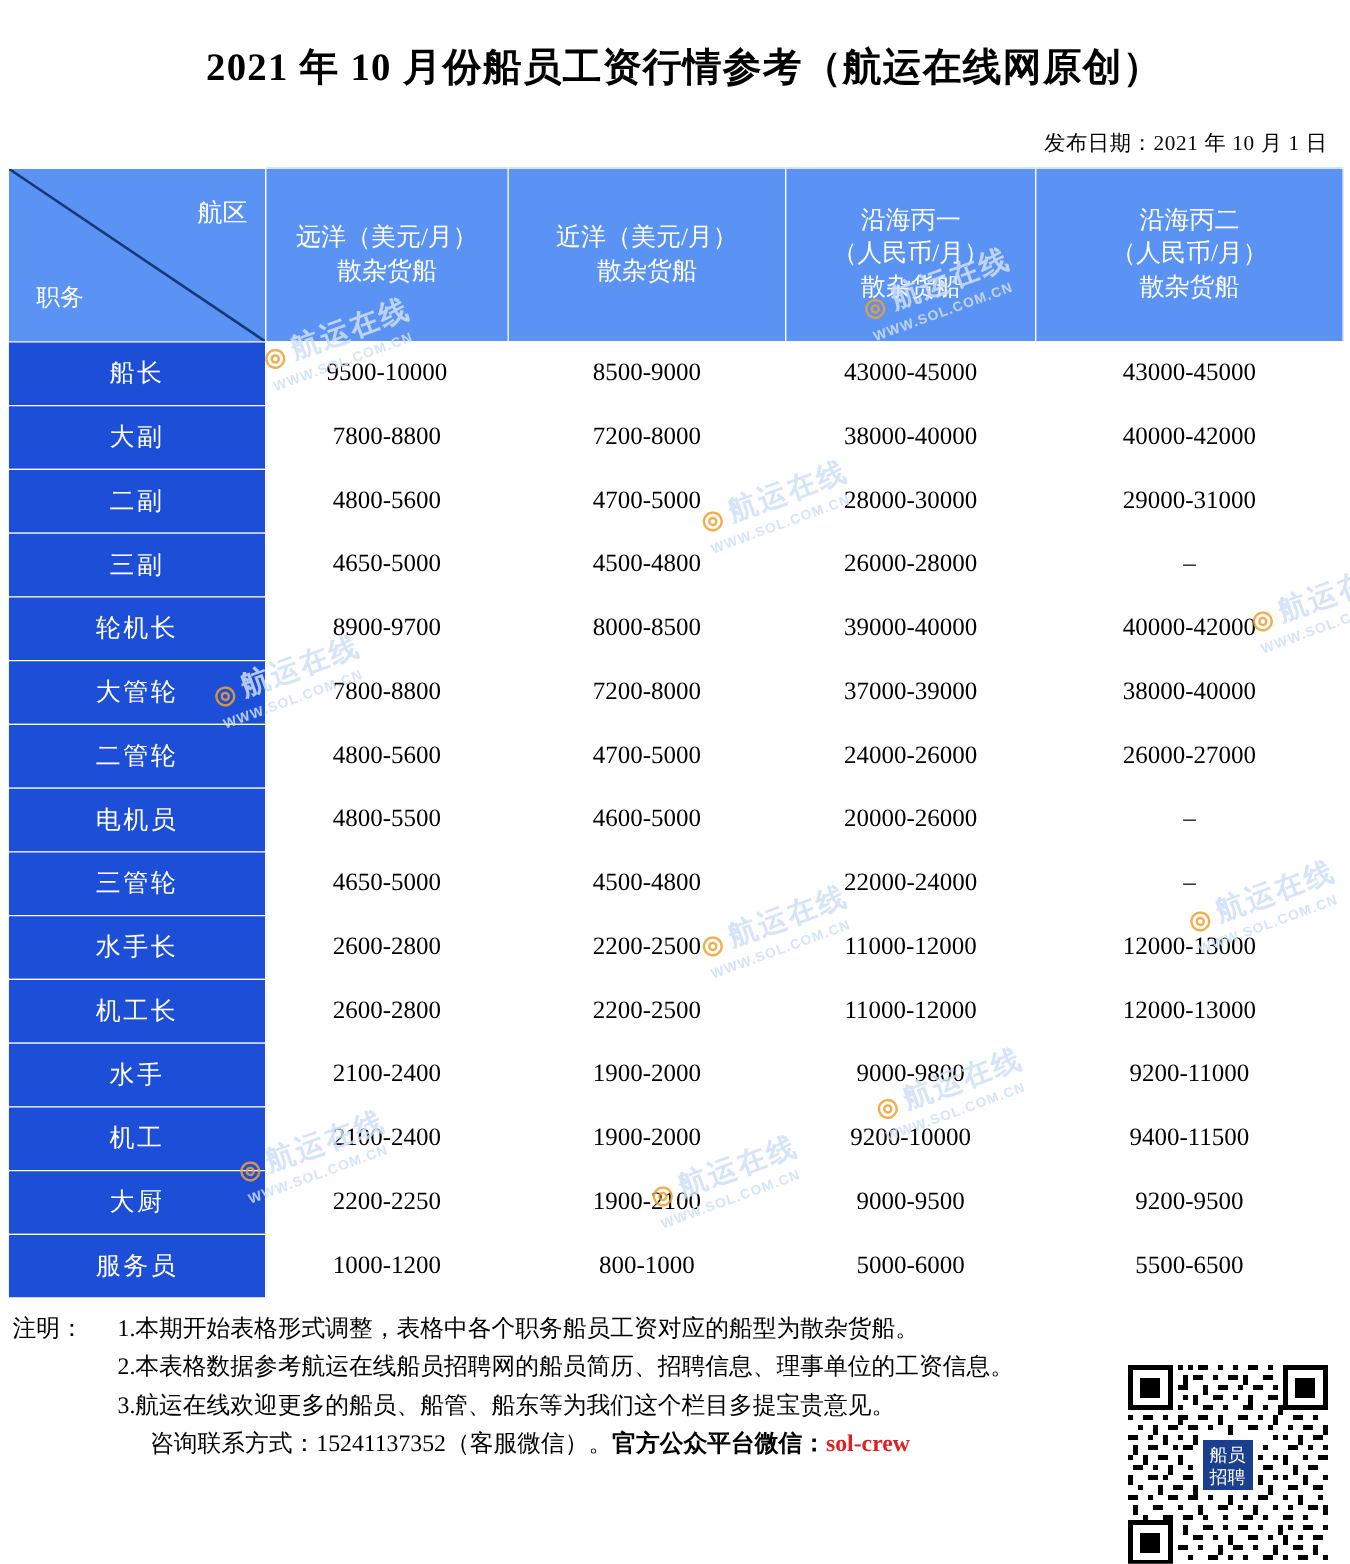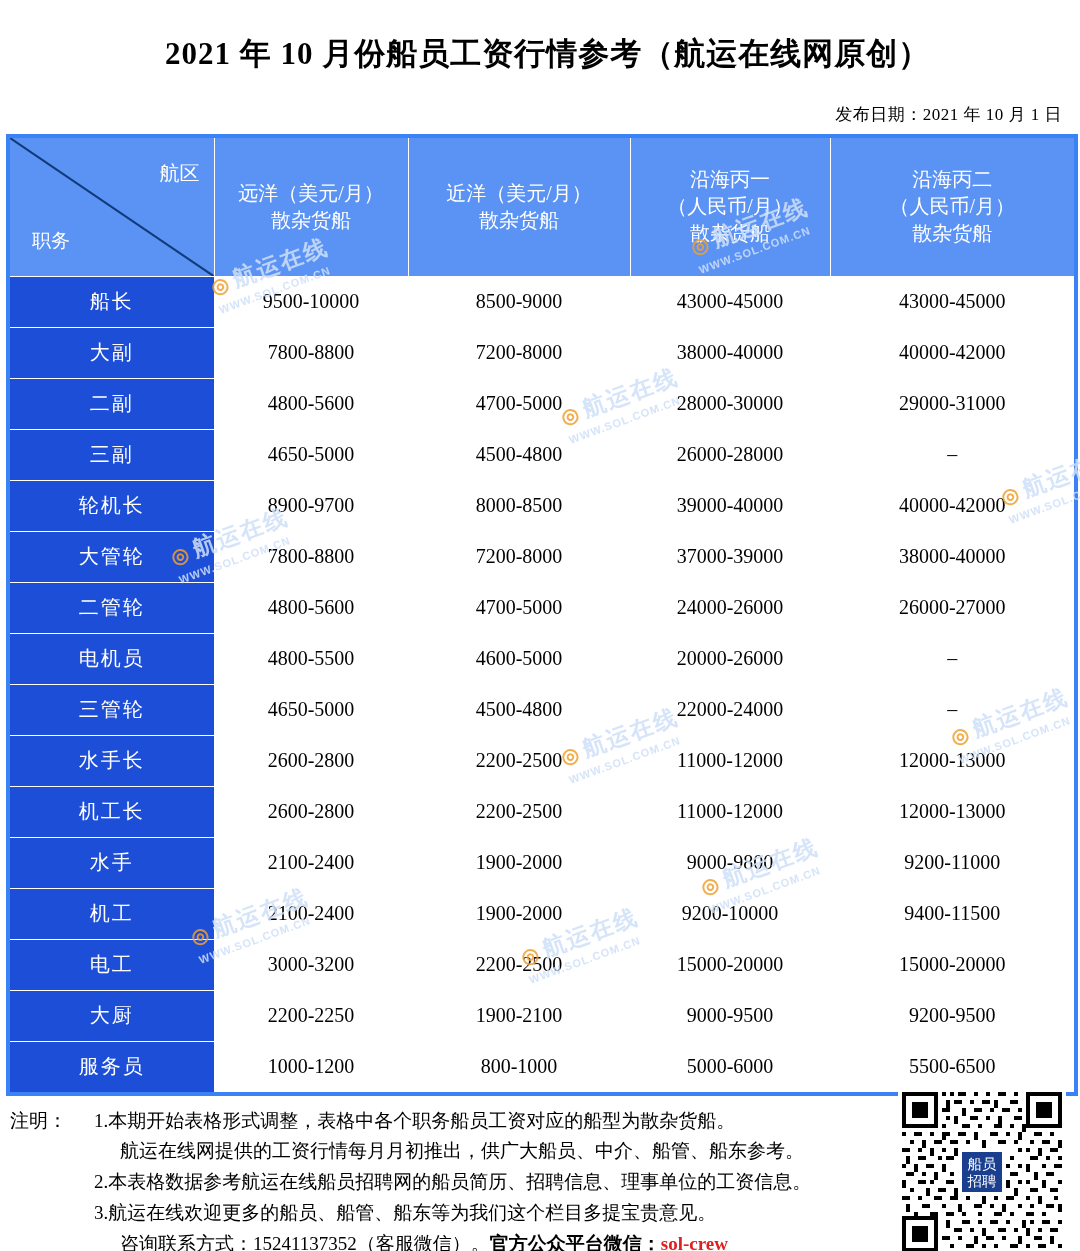--- a/index.html
+++ b/index.html
@@ -101,21 +101,21 @@
     color: #000000;
     height: 48px;
     font-size: 20px;
     border-top: 1px solid #9bb9ee;
     border-bottom: 1px solid #9bb9ee;
     border-left: 1px solid #9bb9ee;
     border-right: 1px solid #9bb9ee;
   }
   
   table.wage {
-    border: 4px solid #3b82f6;
+    border: 1px solid #3b82f6;
   }
 
   
   .notes {
     position: relative;
     padding: 10px 6px 0 10px;
     font-size: 19px;
     line-height: 1.62;
   }
   .notes .row {
@@ -335,50 +335,40 @@
           <td class="val-cell">9200-11000</td>
         </tr>
         <tr>
           <td class="rank-cell">机工</td>
           <td class="val-cell">2100-2400</td>
           <td class="val-cell">1900-2000</td>
           <td class="val-cell">9200-10000</td>
           <td class="val-cell">9400-11500</td>
         </tr>
         <tr>
-          <td class="rank-cell">电工</td>
-          <td class="val-cell">3000-3200</td>
-          <td class="val-cell">2200-2500</td>
-          <td class="val-cell">15000-20000</td>
-          <td class="val-cell">15000-20000</td>
-        </tr>
-        <tr>
           <td class="rank-cell">大厨</td>
           <td class="val-cell">2200-2250</td>
           <td class="val-cell">1900-2100</td>
           <td class="val-cell">9000-9500</td>
           <td class="val-cell">9200-9500</td>
         </tr>
         <tr>
           <td class="rank-cell">服务员</td>
           <td class="val-cell">1000-1200</td>
           <td class="val-cell">800-1000</td>
           <td class="val-cell">5000-6000</td>
           <td class="val-cell">5500-6500</td>
         </tr>
       </tbody>
     </table>
   </div>
 
   <div class="notes">
     <div class="row">
       <span class="label">注明：</span><span>1.本期开始表格形式调整，表格中各个职务船员工资对应的船型为散杂货船。</span>
-    </div>
-    <div class="row indent2">
-      <span>航运在线网提供的工资行情每月月初推出，供广大船员、中介、船管、船东参考。</span>
     </div>
     <div class="row indent1">
       <span>2.本表格数据参考航运在线船员招聘网的船员简历、招聘信息、理事单位的工资信息。</span>
     </div>
     <div class="row indent1">
       <span>3.航运在线欢迎更多的船员、船管、船东等为我们这个栏目多提宝贵意见。</span>
     </div>
     <div class="row indent2">
       <span>咨询联系方式：15241137352（客服微信）。</span><span class="bold">官方公众平台微信：</span><span class="red">sol-crew</span>
     </div>

